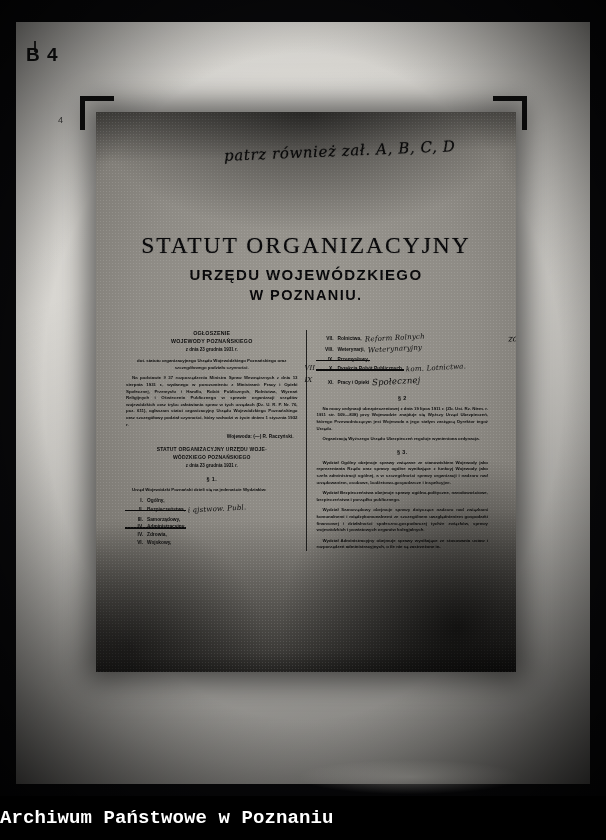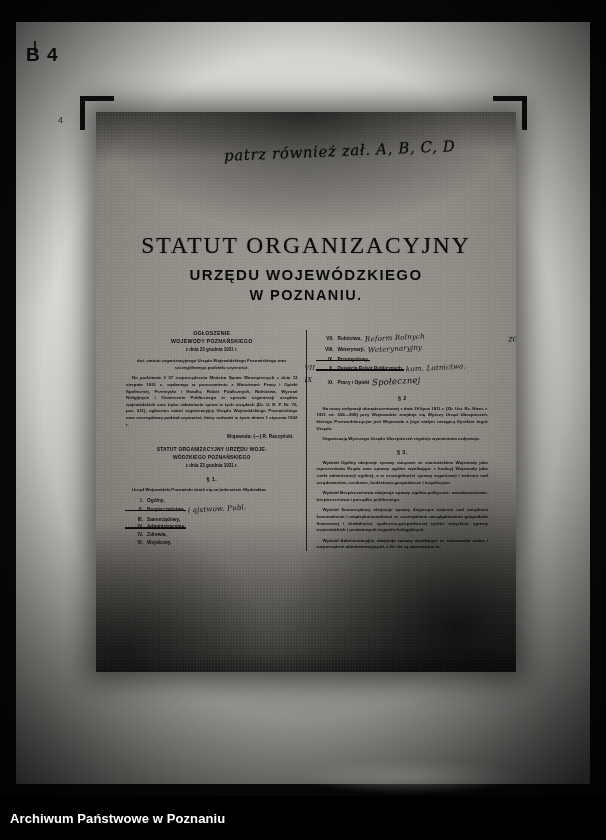--- a/index.html
+++ b/index.html
@@ -110,22 +110,22 @@
        radial-gradient(rgba(255,255,255,.55) .5px, rgba(0,0,0,0) .6px),
        radial-gradient(rgba(0,0,0,.5) .5px, rgba(0,0,0,0) .6px);
      background-size:3px 3px, 4px 4px;
      background-position:0 0, 1px 2px;}
   #scratch1{position:absolute;left:300px;top:760px;width:220px;height:34px;
      background:radial-gradient(ellipse at center, rgba(190,188,182,.55) 0%, rgba(0,0,0,0) 72%);}
 
   
   #caption{position:absolute;left:0;bottom:0;width:606px;height:44px;background:#000;
      display:flex;align-items:center;}
-  #caption span{color:#fff;font-family:Liberation Sans, sans-serif;
-     font-size:13px;font-weight:700;padding-left:10px;letter-spacing:.1px;}
+  #caption span{color:#fff;font-family:Liberation Mono, monospace;
+     font-size:19px;font-weight:700;letter-spacing:.1px;}
 </style>
 </head>
 <body>
 
 <div id="frame">
 
   <div id="filmbase"></div>
 
   <div class="corner tl">
       <i></i>

